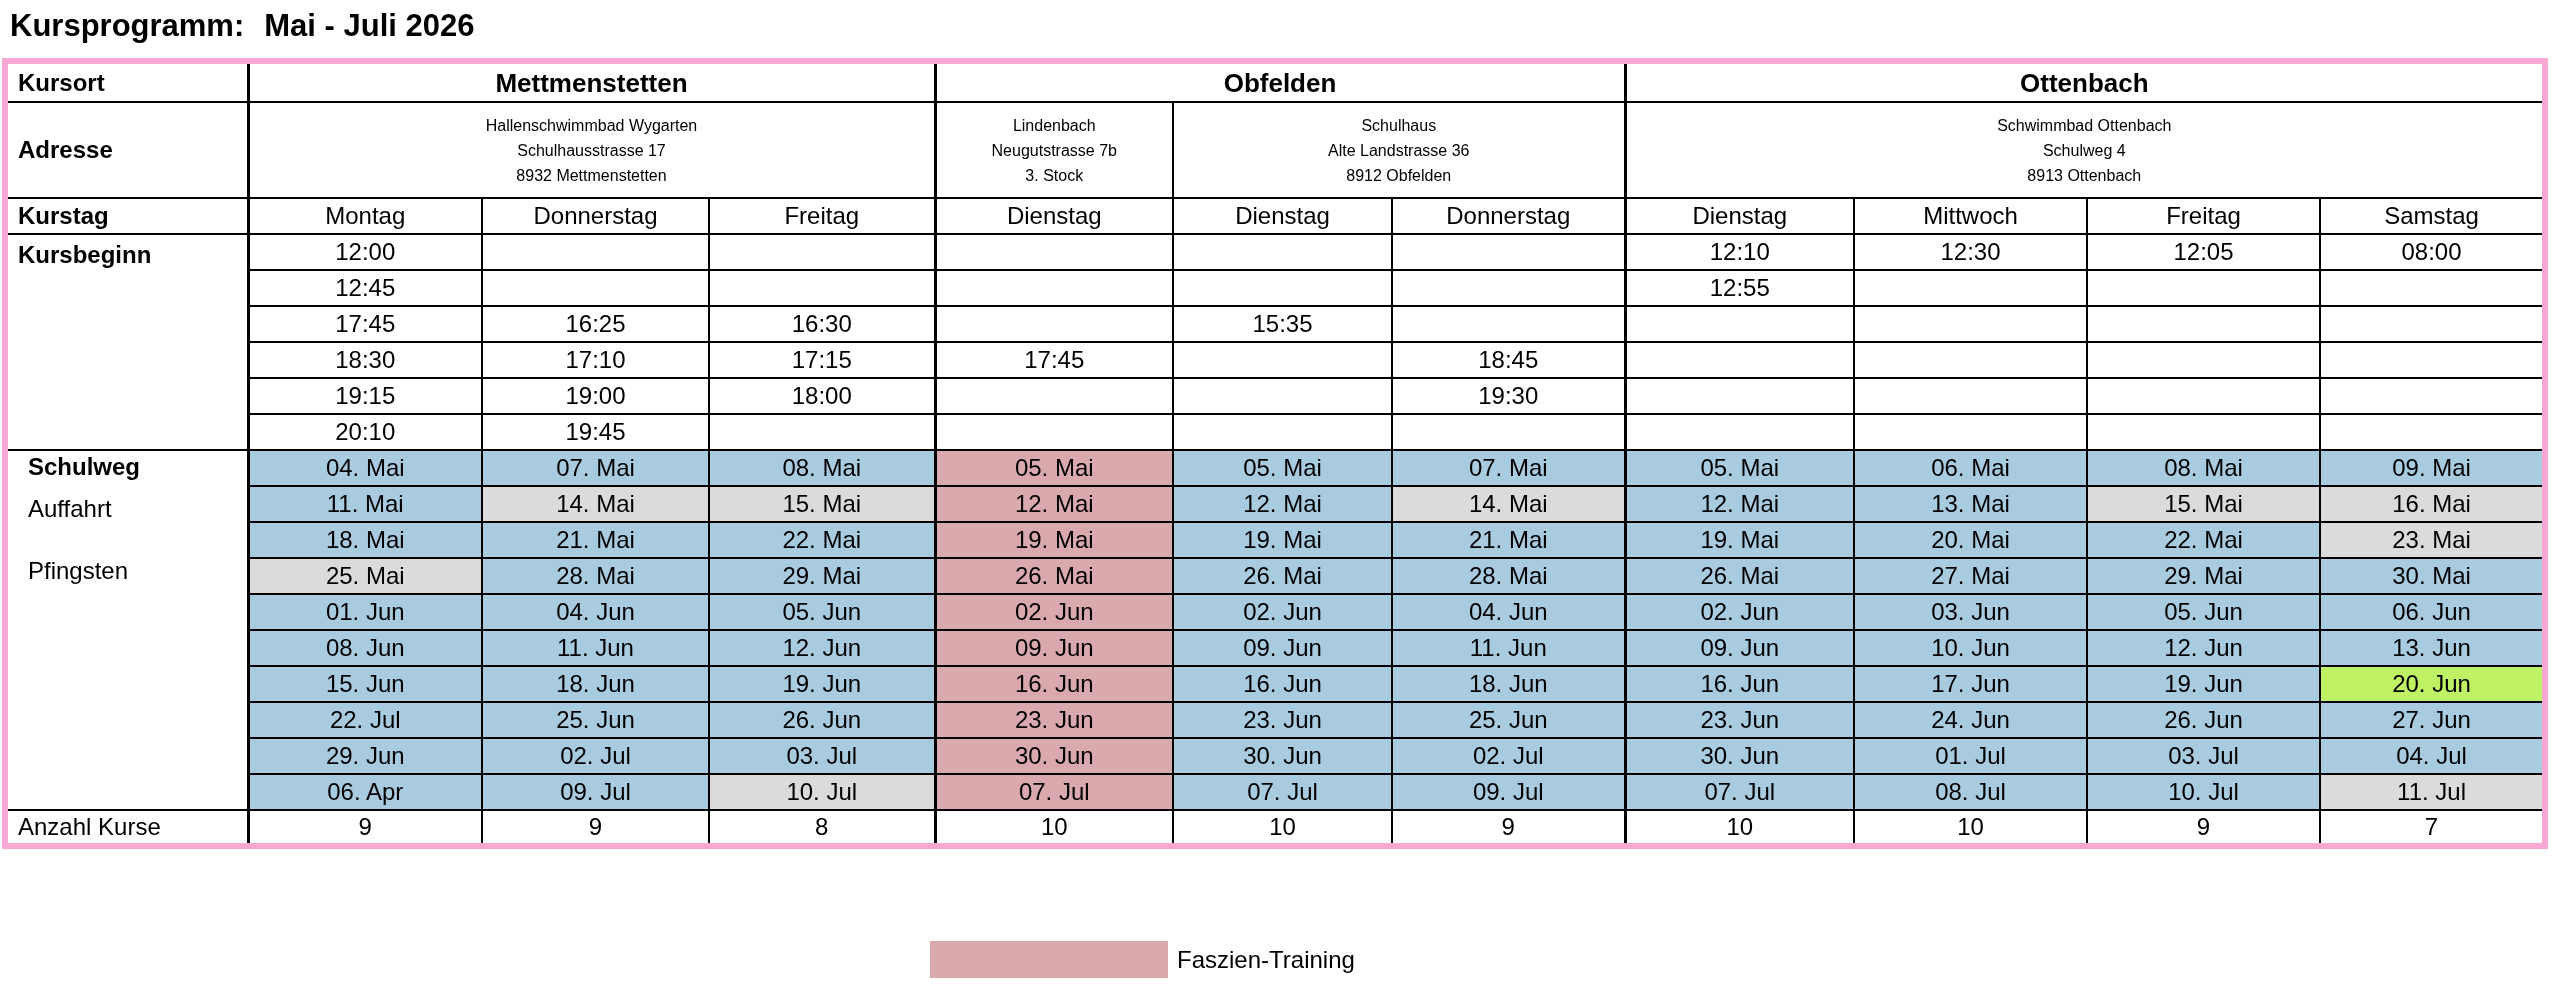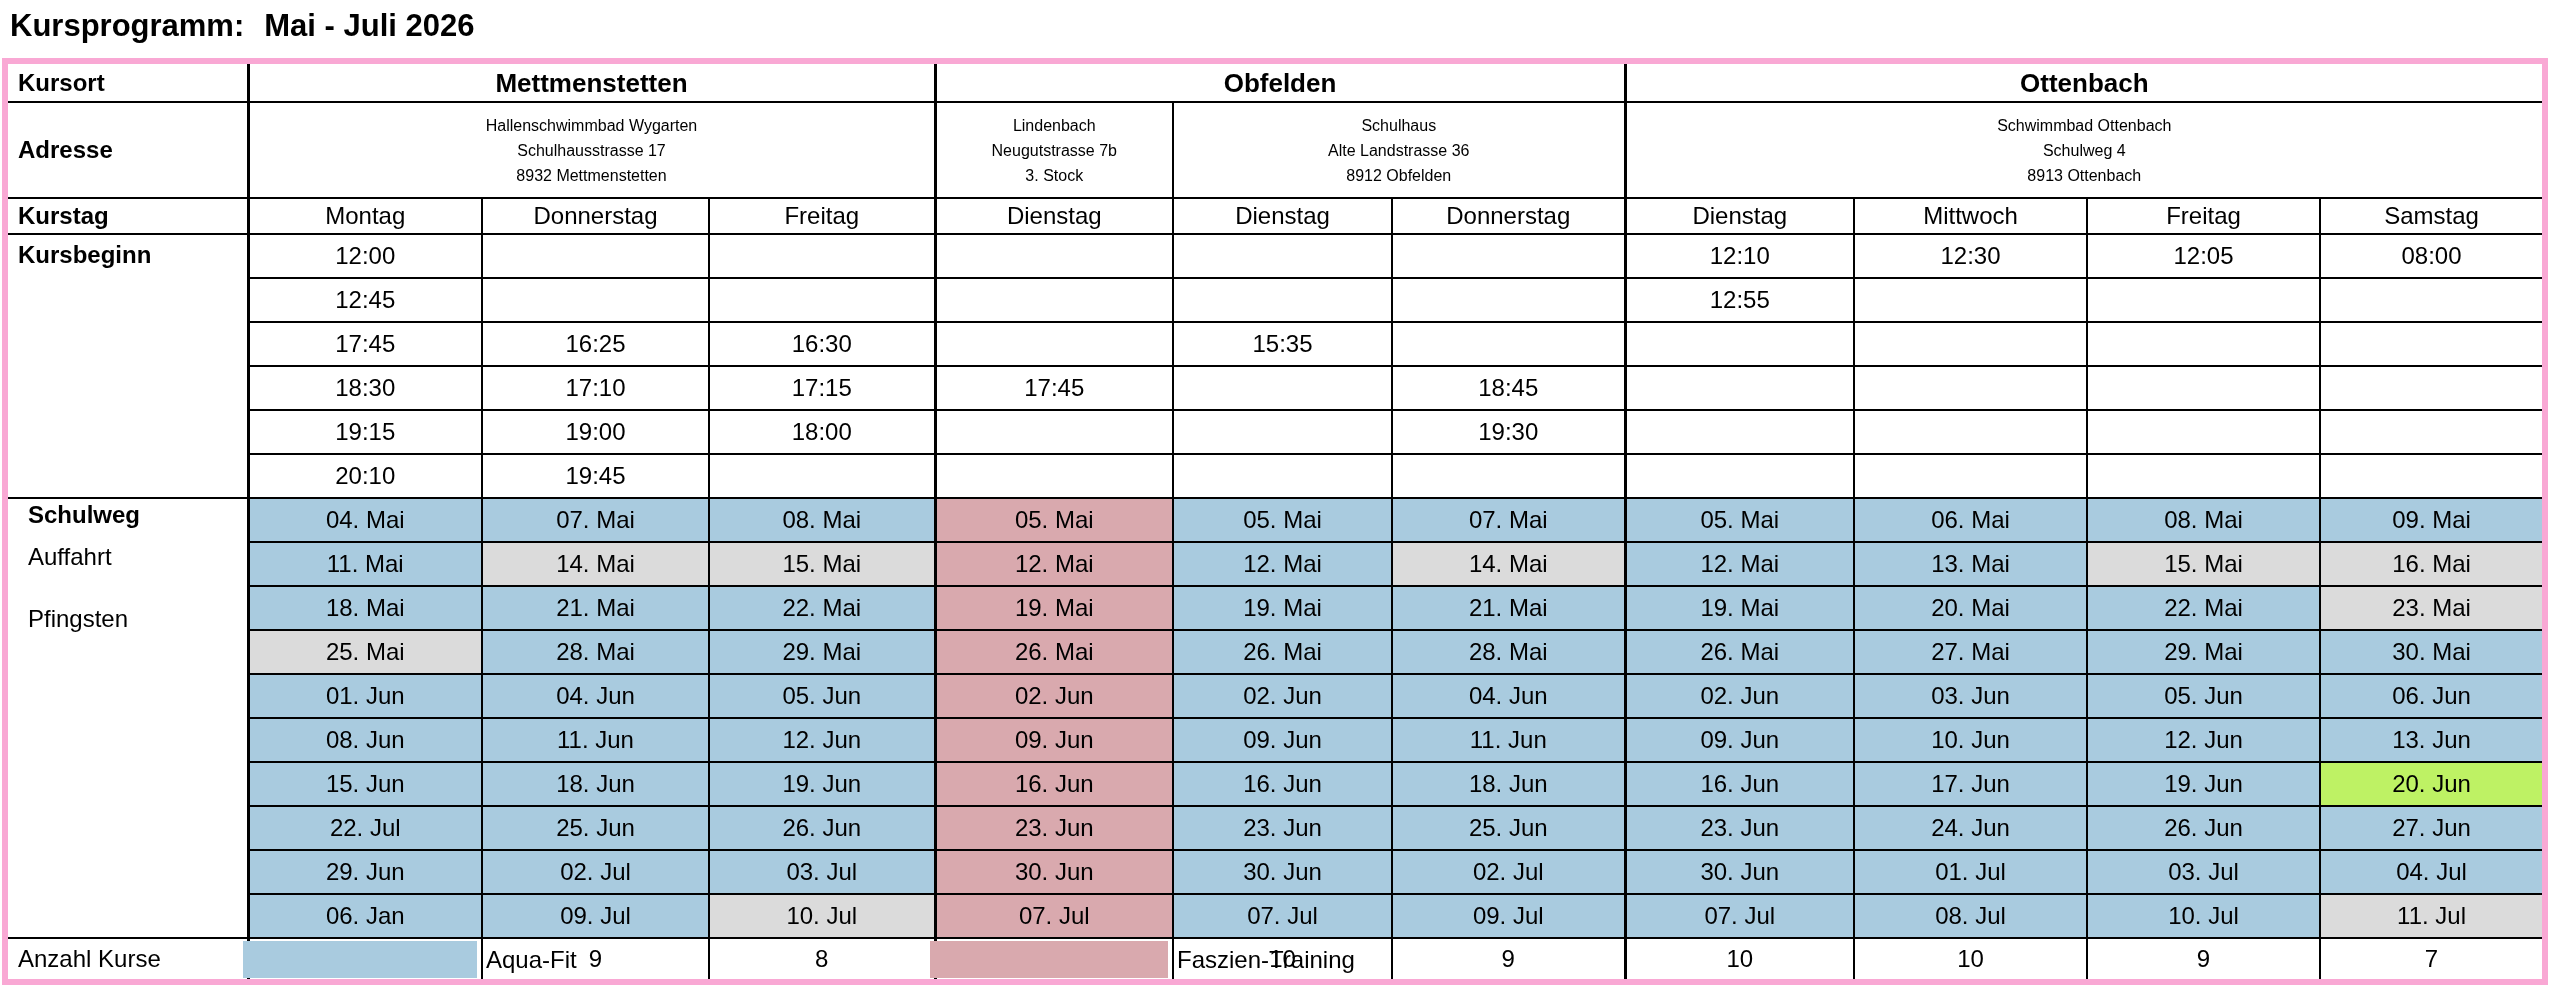--- a/index.html
+++ b/index.html
@@ -32,21 +32,21 @@
   td.addr{font-size:16px;line-height:25px;font-weight:400;}
   td.top{vertical-align:top;padding-top:6px;}
   td.ktlbl{vertical-align:top;}
   .kt-line{display:block;text-align:left;padding-left:10px;line-height:28px;}
   .kt-kurstage{font-weight:700;margin-top:2px;}
   .kt-auffahrt{font-weight:400;margin-top:14px;}
   .kt-pfingsten{font-weight:400;margin-top:34px;}
   tr.h41{height:41px;}
   tr.h96{height:96px;}
   tr.h36{height:36px;}
-  tr.h40{height:44px;}
+  tr.h40{height:36px;}
   .legend{position:absolute;left:0;top:941px;width:2560px;height:40px;}
   .legend-item{position:absolute;top:0;display:flex;align-items:center;gap:9px;}
   .legend-swatch{height:37px;flex:0 0 auto;}
   .legend-label{font-size:24px;white-space:nowrap;}
 </style>
 </head>
 <body>
 
 <div class="title">
   <span>Kursprogramm:</span>
@@ -290,21 +290,21 @@
         <td style="background-color: rgb(169, 203, 223);">03. Jul</td>
         <td class="gl" style="background-color: rgb(217, 169, 174);">30. Jun</td>
         <td style="background-color: rgb(169, 203, 223);">30. Jun</td>
         <td style="background-color: rgb(169, 203, 223);">02. Jul</td>
         <td class="gl" style="background-color: rgb(169, 203, 223);">30. Jun</td>
         <td style="background-color: rgb(169, 203, 223);">01. Jul</td>
         <td style="background-color: rgb(169, 203, 223);">03. Jul</td>
         <td style="background-color: rgb(169, 203, 223);">04. Jul</td>
       </tr>
       <tr class="h40">
-        <td class="gl" style="background-color: rgb(169, 203, 223);">06. Jan</td>
+        <td class="gl" style="background-color: rgb(169, 203, 223);">06. Apr</td>
         <td style="background-color: rgb(169, 203, 223);">09. Jul</td>
         <td style="background-color: rgb(219, 219, 219);">10. Jul</td>
         <td class="gl" style="background-color: rgb(217, 169, 174);">07. Jul</td>
         <td style="background-color: rgb(169, 203, 223);">07. Jul</td>
         <td style="background-color: rgb(169, 203, 223);">09. Jul</td>
         <td class="gl" style="background-color: rgb(169, 203, 223);">07. Jul</td>
         <td style="background-color: rgb(169, 203, 223);">08. Jul</td>
         <td style="background-color: rgb(169, 203, 223);">10. Jul</td>
         <td style="background-color: rgb(219, 219, 219);">11. Jul</td>
       </tr>
@@ -318,21 +318,17 @@
         <td>9</td>
         <td class="gl">10</td>
         <td>10</td>
         <td>9</td>
         <td>7</td>
       </tr>
     </tbody>
 </table>
 
 <div class="legend" id="legend">
-    <div class="legend-item" style="left: 243px;">
-      <div class="legend-swatch" style="width: 234px; background-color: rgb(169, 203, 223);"></div>
-      <span class="legend-label">Aqua-Fit</span>
-    </div>
     <div class="legend-item" style="left: 930px;">
       <div class="legend-swatch" style="width: 238px; background-color: rgb(217, 169, 174);"></div>
       <span class="legend-label">Faszien-Training</span>
     </div>
   </div>
 
 </body></html>

